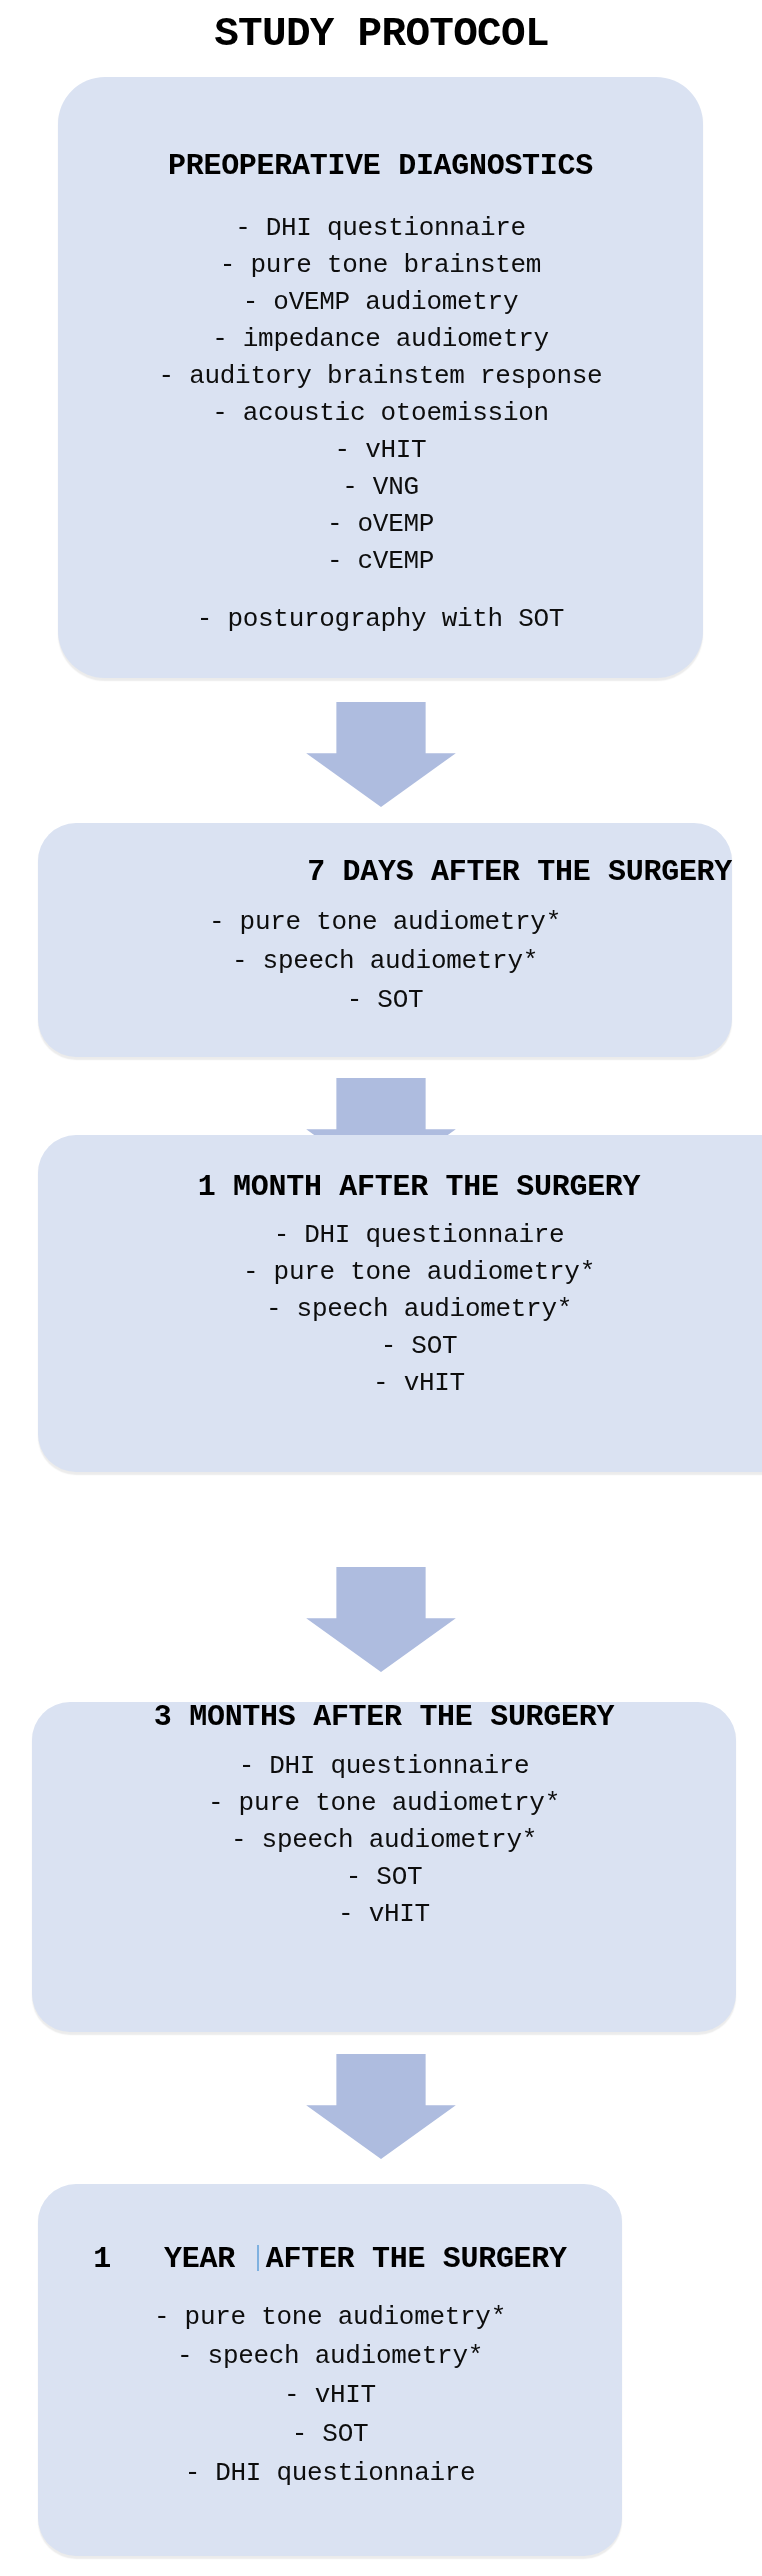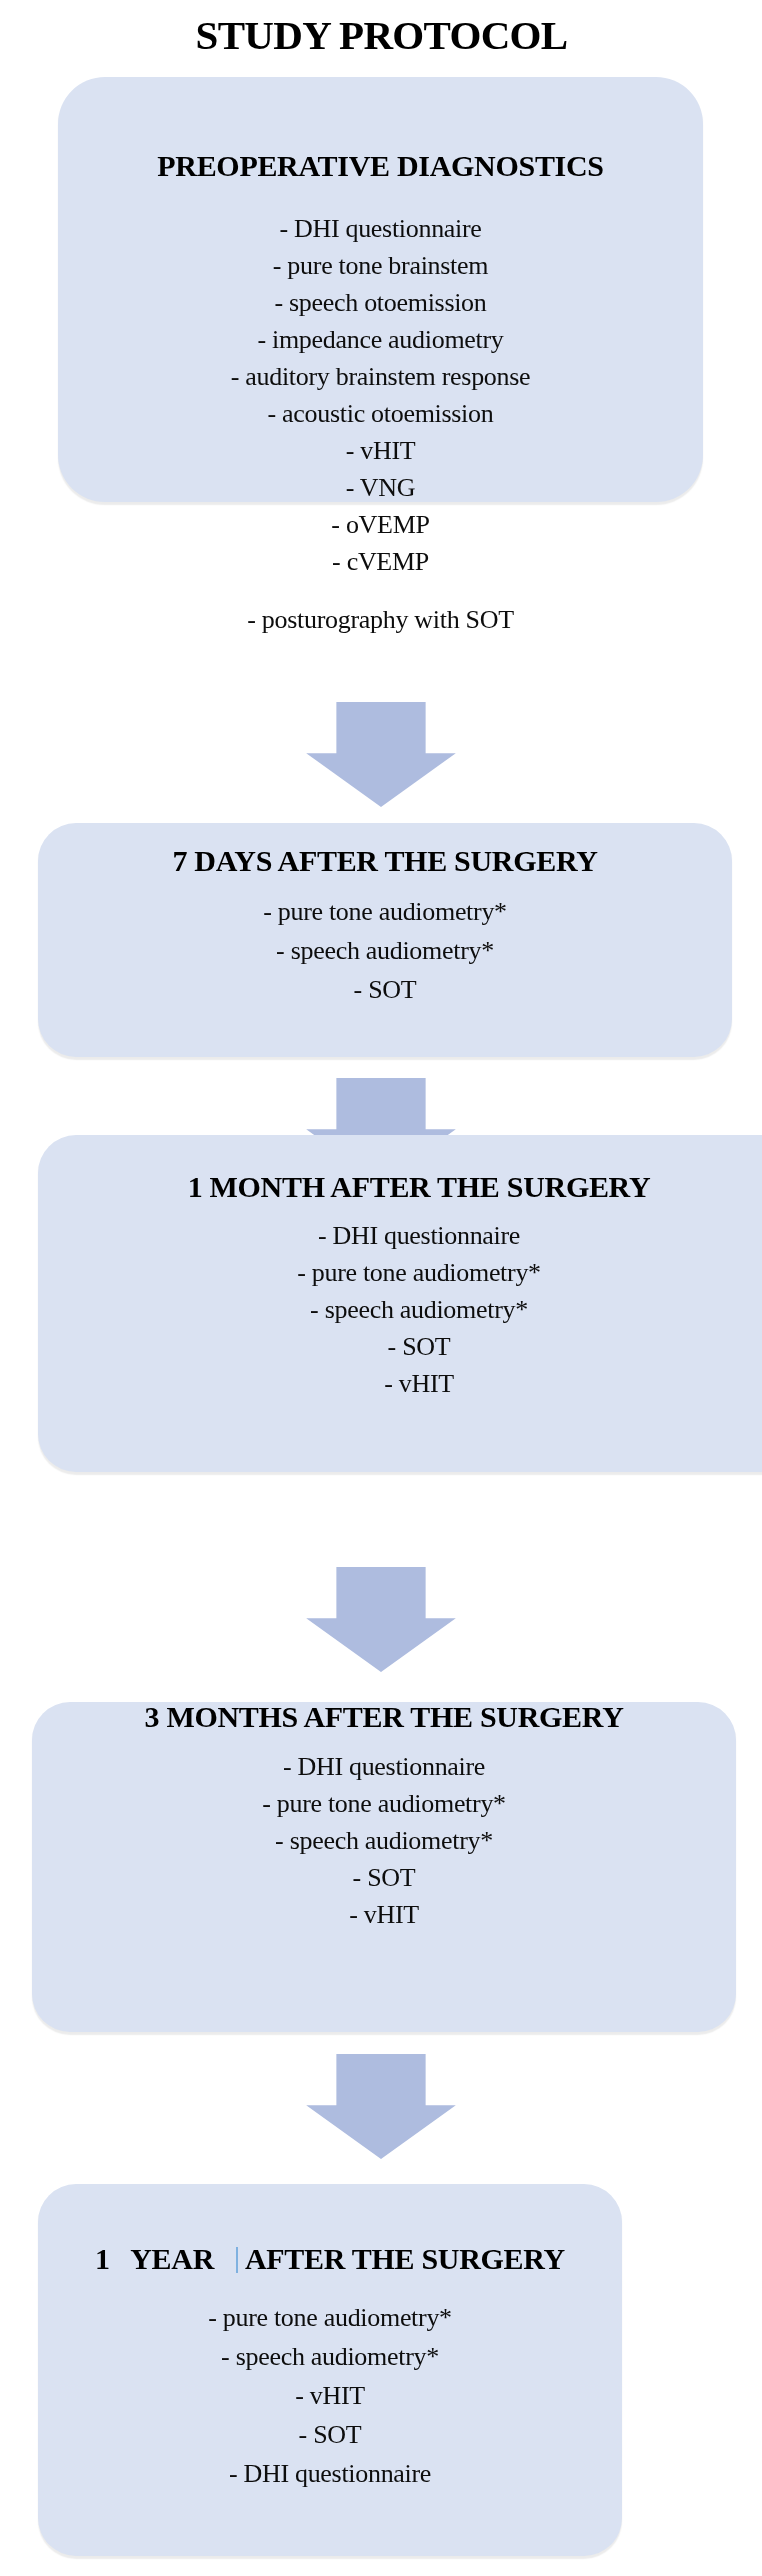--- a/index.html
+++ b/index.html
@@ -1,21 +1,21 @@
 <!DOCTYPE html>
 <html style="--box-fill: #dae2f2; --arrow-fill: #aebcdf; --header-text: #000000; --item-text: #0d0d0d; --year-divider: #7fb1e0;font-size:10.5px"><head>
 <meta charset="utf-8">
 <style>
   html, body { margin: 0; padding: 0; background: #ffffff; }
   .canvas {
     position: relative;
     width: 763px;
     height: 2576px;
     background: #ffffff;
-    font-family: Liberation Serif, serif;
+    font-family: Liberation Mono, monospace;
     color: #0d0d0d;
     overflow: hidden;
   }
   .title {
     position: absolute;
     top: 10.5px;
     left: 0;
     width: 100%;
     text-align: center;
     font-size: 41px;
@@ -37,28 +37,28 @@
     line-height: 30px;
     color: var(--header-text, #000000);
   }
   .stage .items {
     font-size: 26px;
     letter-spacing: -0.3px;
     color: var(--item-text, #0d0d0d);
   }
   .item { white-space: pre; }
   
-  #box1 { left: 58px;  top: 77px;  width: 645px;  height: 425px; border-radius: 47px; }
+  #box1 { left: 58px;  top: 77px;  width: 645px;  height: 601px; border-radius: 47px; }
   #box1 .hdr   { padding-top: 74px; }
   #box1 .items { margin-top: 29px; }
   #box1 .item  { line-height: 37px; }
   #box1 .gap-above { margin-top: 21px; }
   
   #box2 { left: 38px;  top: 823px; width: 694px; height: 234px; }
-  #box2 .hdr   { padding-top: 23px; }
+  #box2 .hdr   { padding-top: 34px; text-align: right; }
   #box2 .items { margin-top: 16.4px; }
   #box2 .item  { line-height: 39px; }
   
   #box3 { left: 38px;  top: 1135px; width: 762px; height: 337px; }
   #box3 .hdr   { padding-top: 37px; }
   #box3 .items { margin-top: 15px; }
   #box3 .item  { line-height: 37px; }
   
   #box4 { left: 32px;  top: 1702px; width: 704px; height: 330px; }
   #box4 .hdr   { }
@@ -96,21 +96,21 @@
 
 <div class="canvas">
 
   <div class="title">STUDY PROTOCOL</div>
 
   <div class="stage" id="box1">
     <div class="hdr">PREOPERATIVE DIAGNOSTICS</div>
     <div class="items">
       <div class="item">- DHI questionnaire</div>
       <div class="item">- pure tone brainstem</div>
-      <div class="item">- speech otoemission</div>
+      <div class="item">- oVEMP audiometry</div>
       <div class="item">- impedance audiometry</div>
       <div class="item">- auditory brainstem response</div>
       <div class="item">- acoustic otoemission</div>
       <div class="item">- vHIT</div>
       <div class="item">- VNG</div>
       <div class="item">- oVEMP</div>
       <div class="item">- cVEMP</div>
       <div class="item gap-above">- posturography with SOT</div>
     </div>
   </div>

